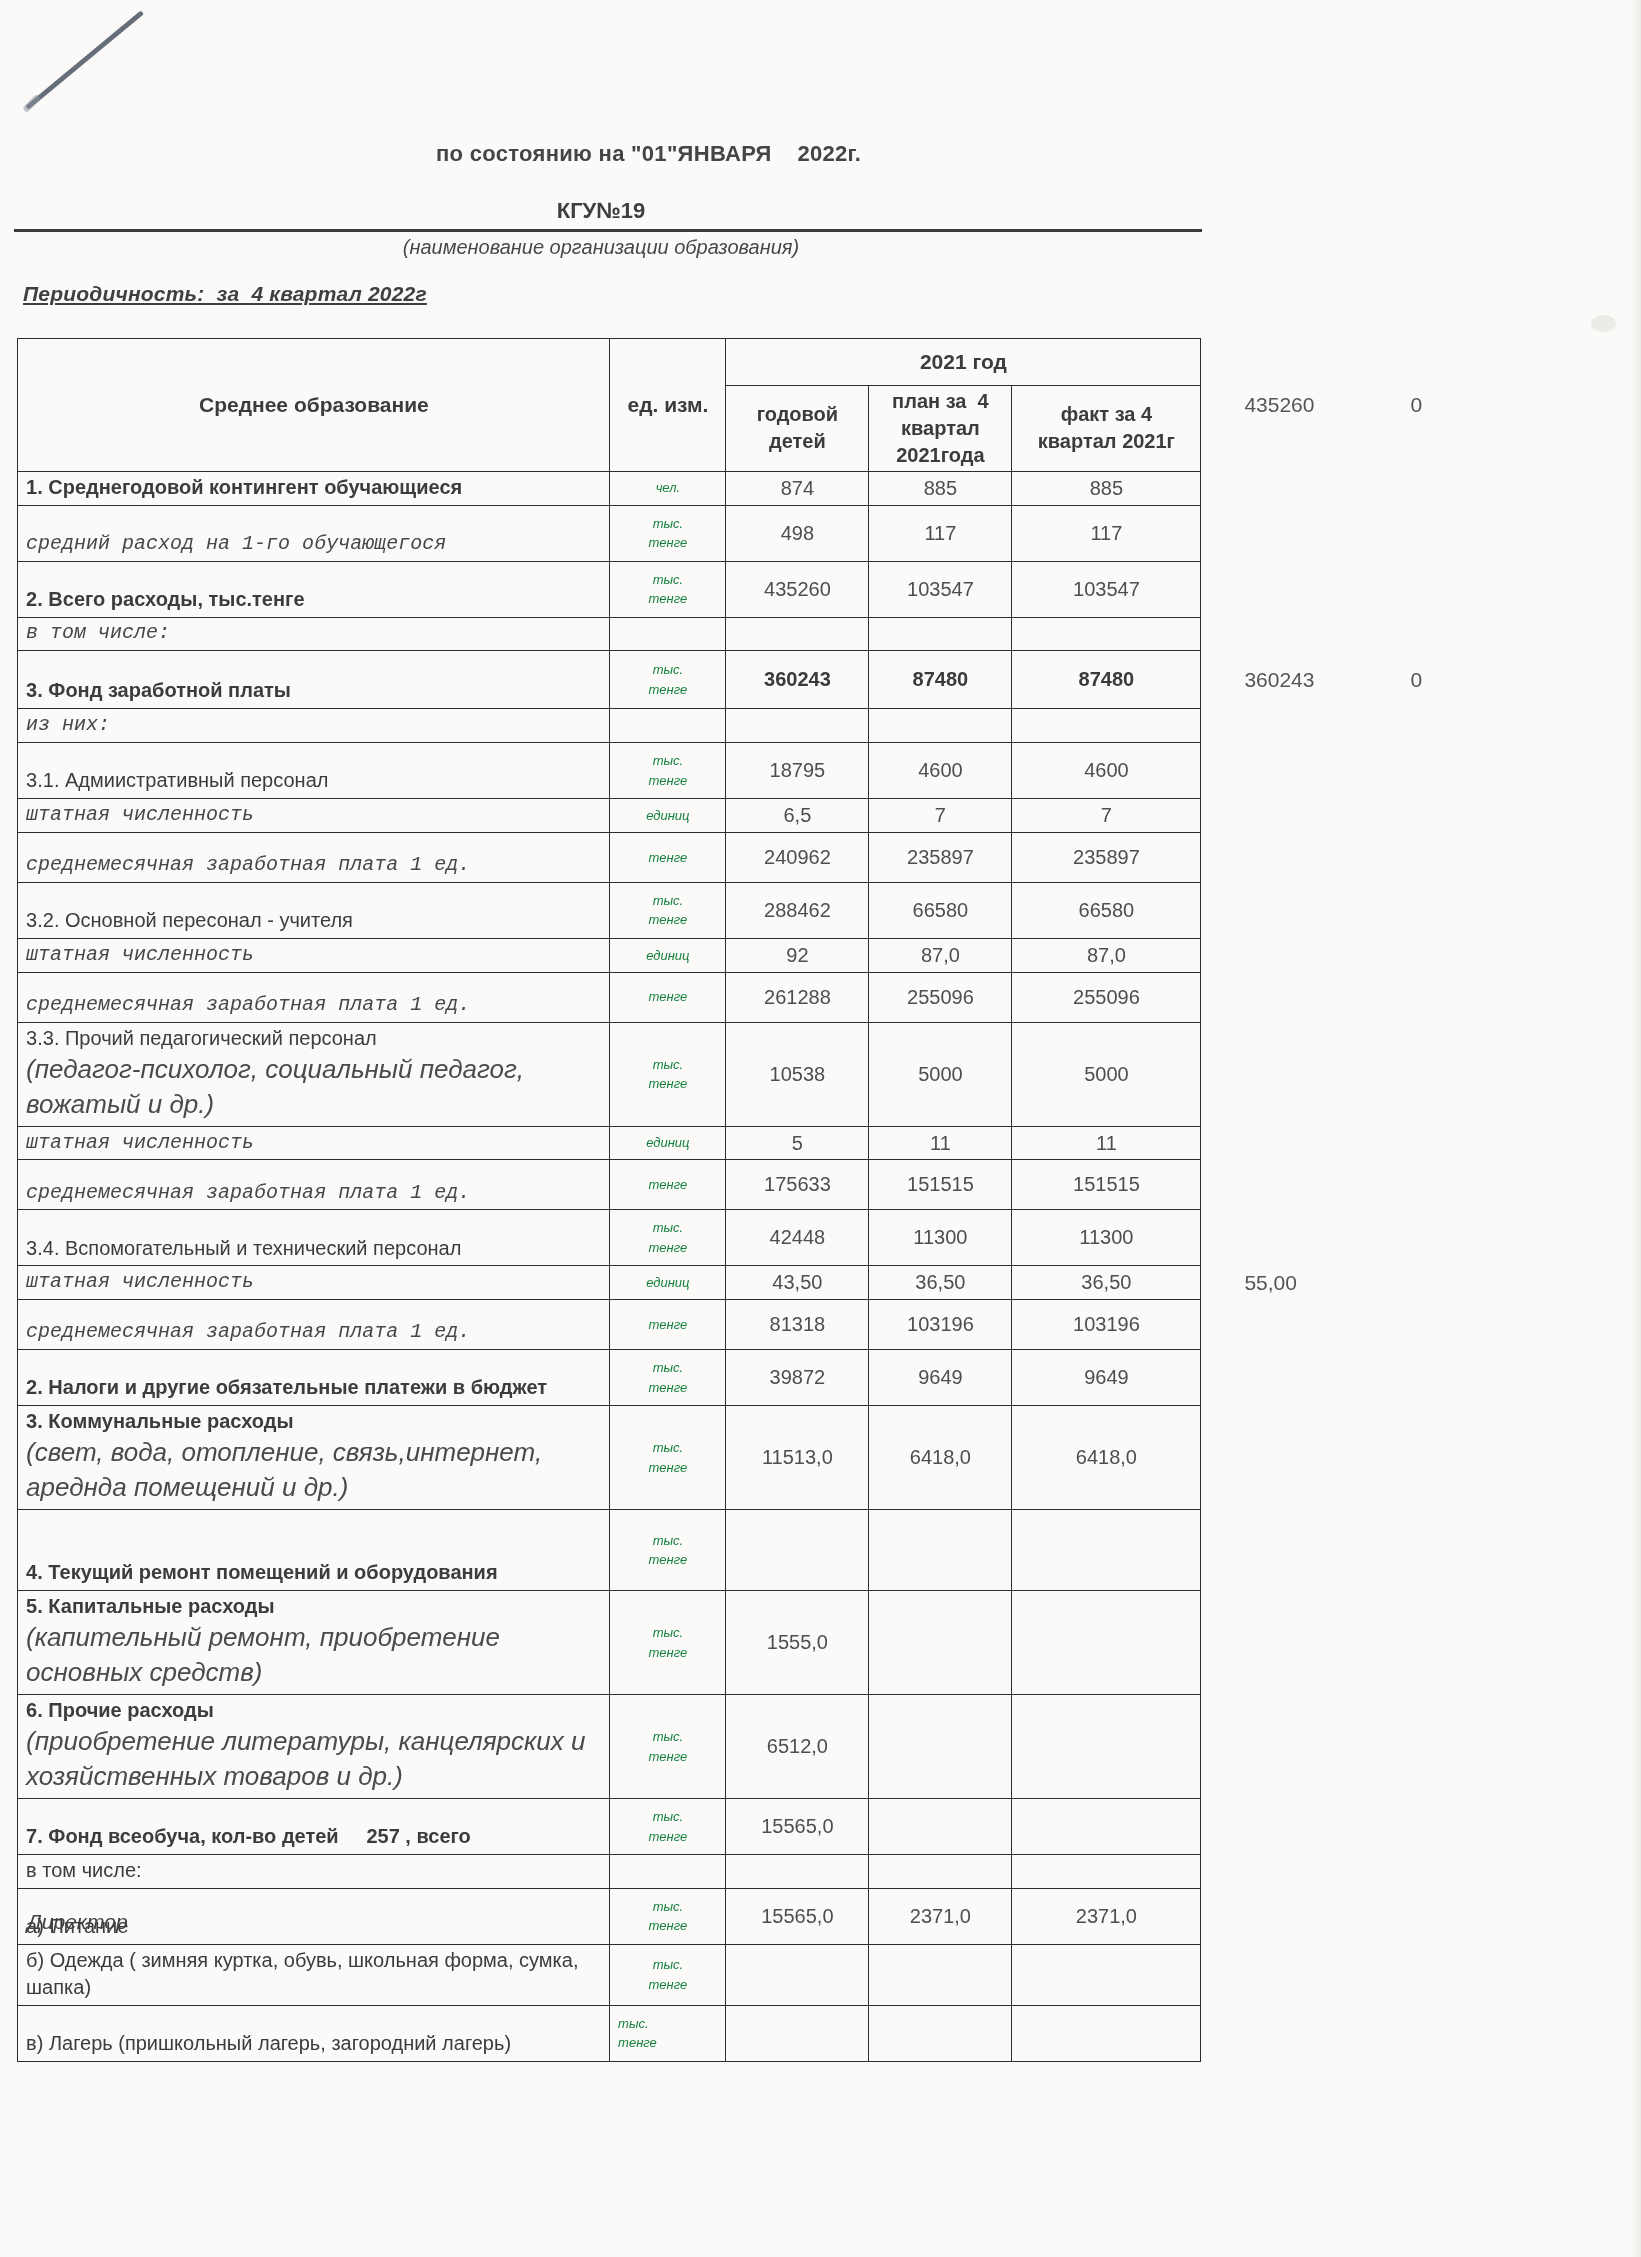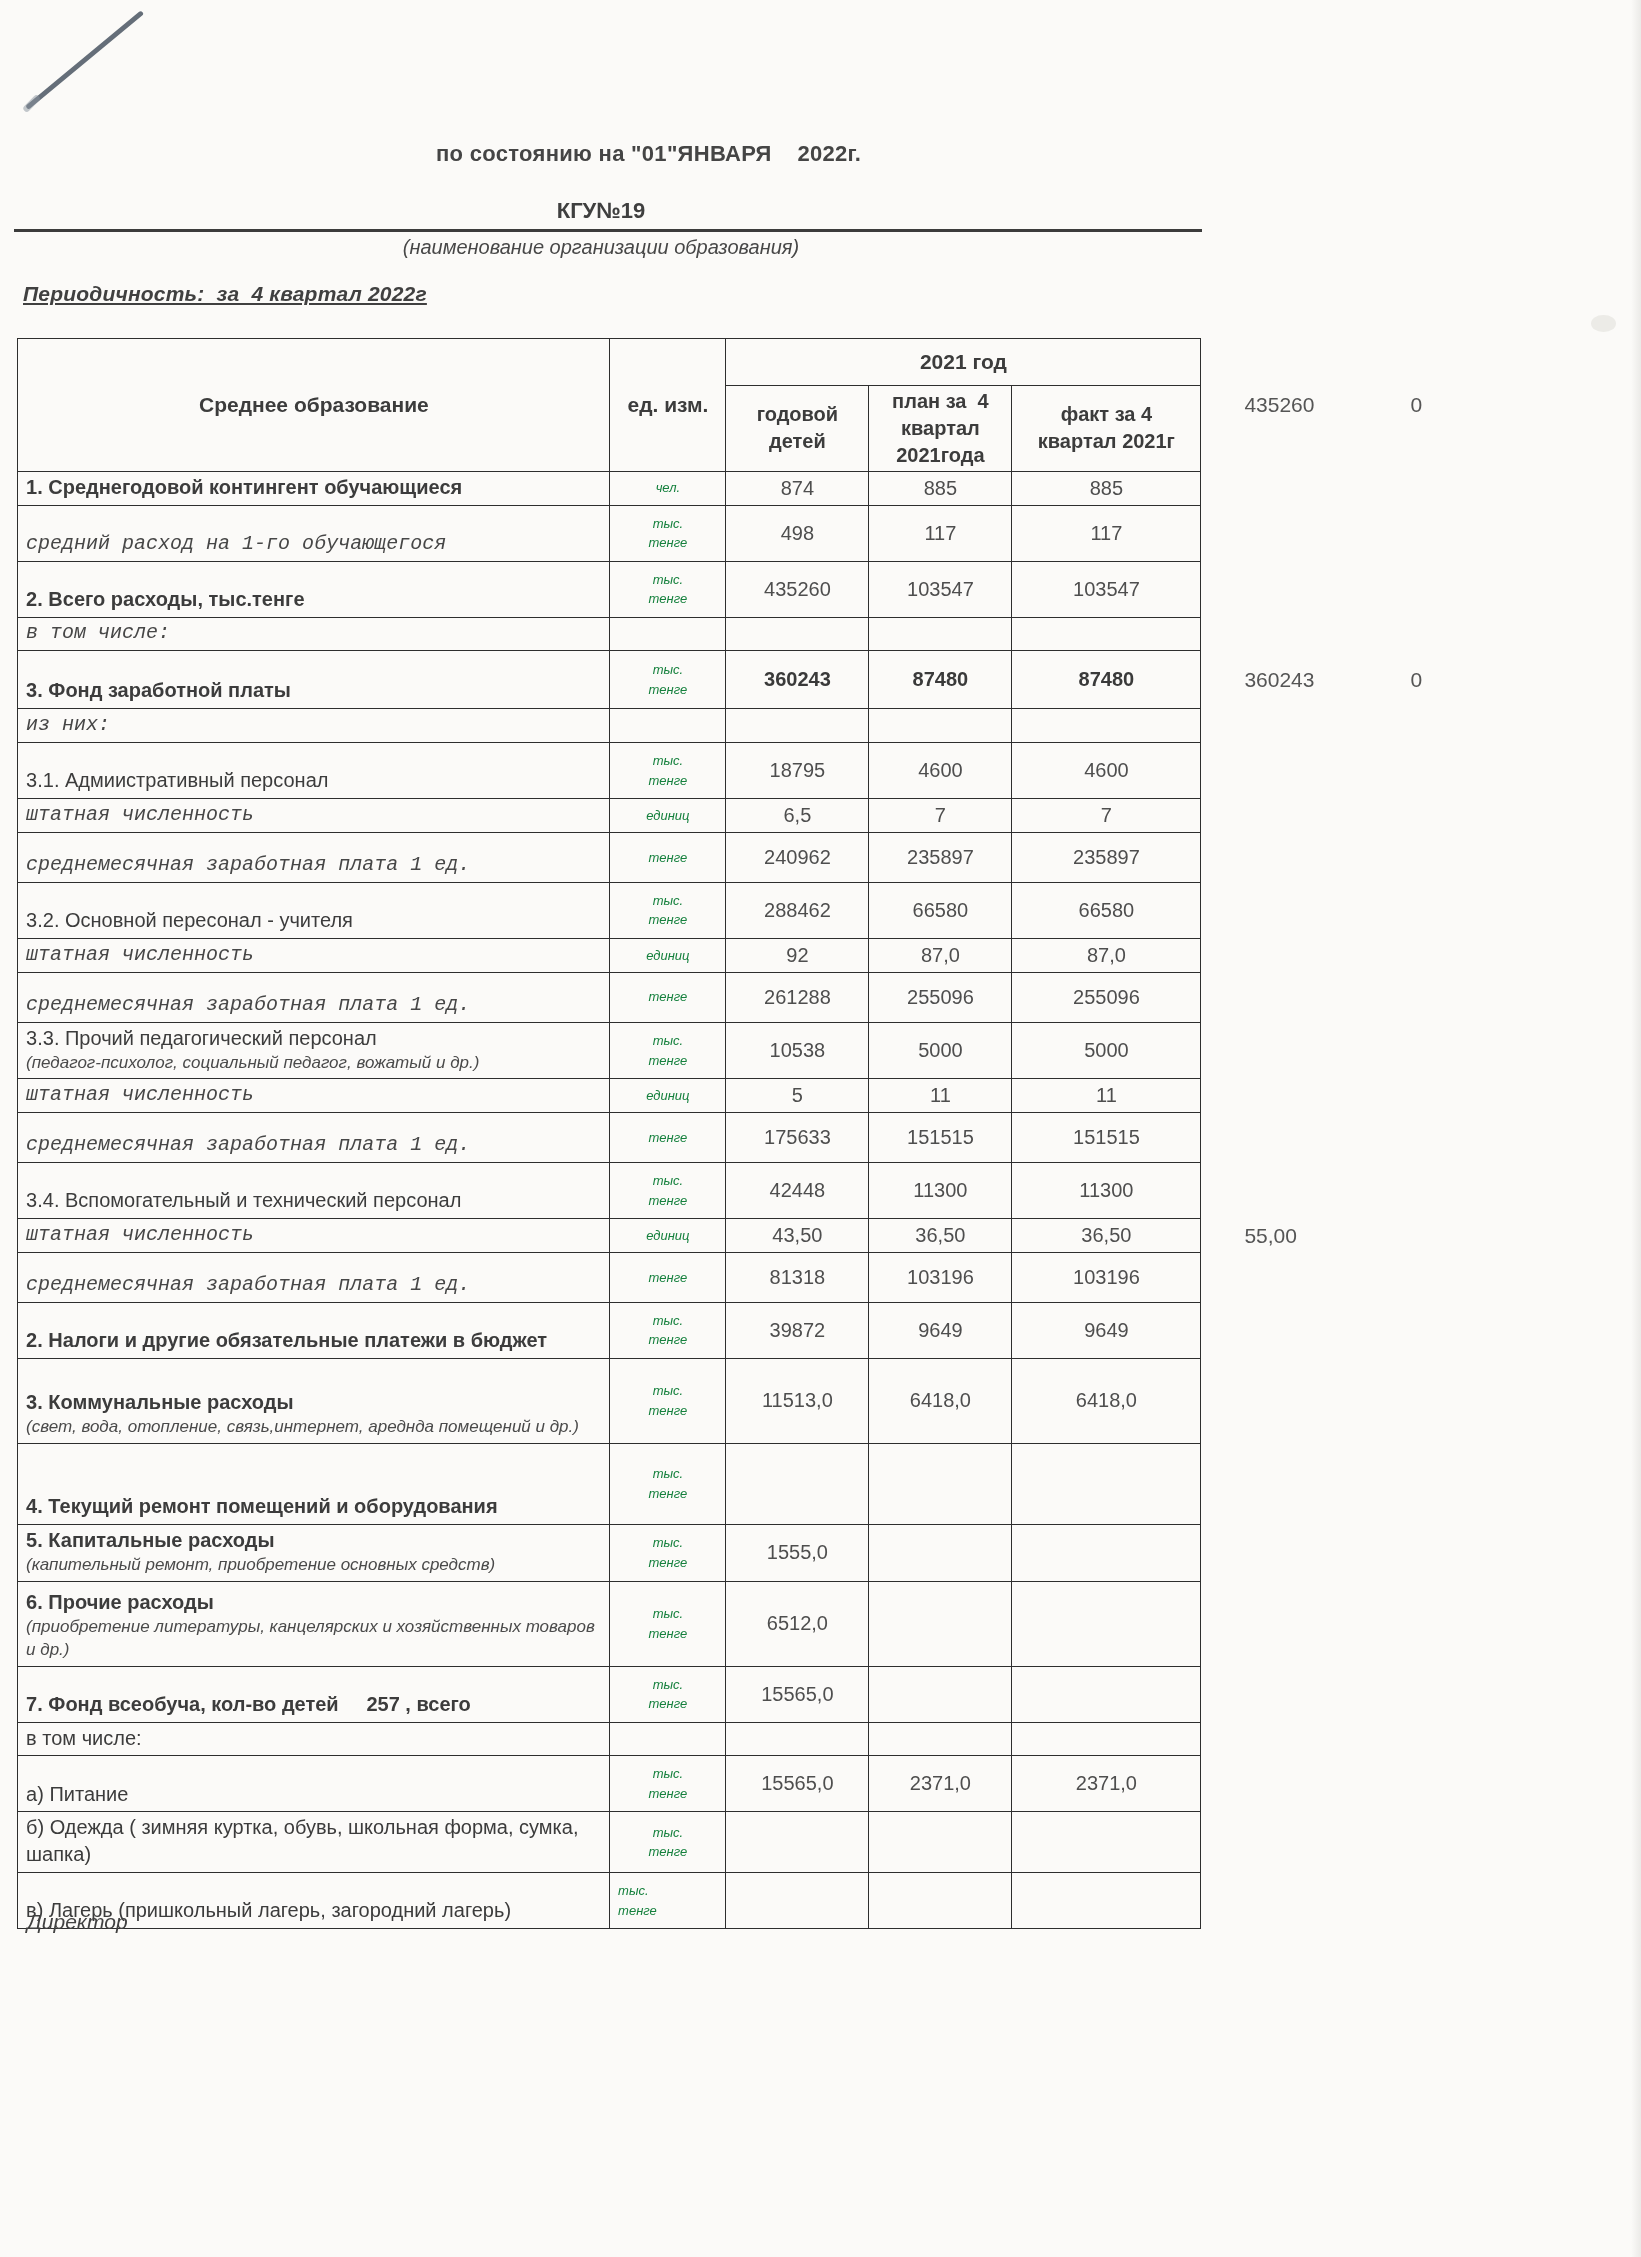--- a/index.html
+++ b/index.html
@@ -27,21 +27,21 @@
   .table-wrap{position:absolute;left:17.4px;top:338px;}
   table.report{border-collapse:collapse;table-layout:fixed;width:1595px;}
   table.report th,table.report td{overflow:hidden;}
   .bordered{border:1.9px solid #2e2e2e;}
   thead th.bordered{border-bottom:1.9px solid #2e2e2e;}
   th{font-weight:bold;color:#3c3c3c;background:transparent;margin-top:48px;}
   .th-main{font-size:21px;text-align:center;vertical-align:middle;}
   .th-year{font-size:21px;text-align:center;vertical-align:middle;height:44px;}
   .th-sub{font-size:20px;text-align:center;vertical-align:middle;height:81px;padding:1.9px 9.7px;line-height:1.35;}
   td.c-label{font-size:20px;text-align:left;vertical-align:bottom;padding:1.9px 3.9px 3.9px 7.7px;line-height:1.35;color:#3c3c3c;}
-  td.c-label .lbl-sub{font-style:italic;font-size:17px;color:#4a4a4a;}
+  td.c-label .lbl-sub{font-style:italic;font-size:26px;color:#4a4a4a;}
   td.c-label.bold .lbl-main{font-weight:bold;}
   td.c-label.italic .lbl-main{font-style:italic;color:#474747;font-family:Liberation Mono, monospace;}
   td.c-unit{font-size:13px;font-style:italic;text-align:center;vertical-align:middle;color:#15803d;line-height:1.5;padding:1px 1.9px;margin-top:17px;}
   td.c-unit.left{text-align:left;padding-left:7.7px;}
   td.c-val{font-size:20px;text-align:center;vertical-align:middle;color:#4e4e4e;padding:1px 1.9px;}
   td.c-val.bold{font-weight:bold;color:#3a3a3a;}
   .c-note{border:none;background:transparent;font-size:21px;font-weight:normal;color:#555;
     text-align:left;vertical-align:middle;padding-left:43px;}
   .c-note.nb{padding-left:11.6px;}
   

